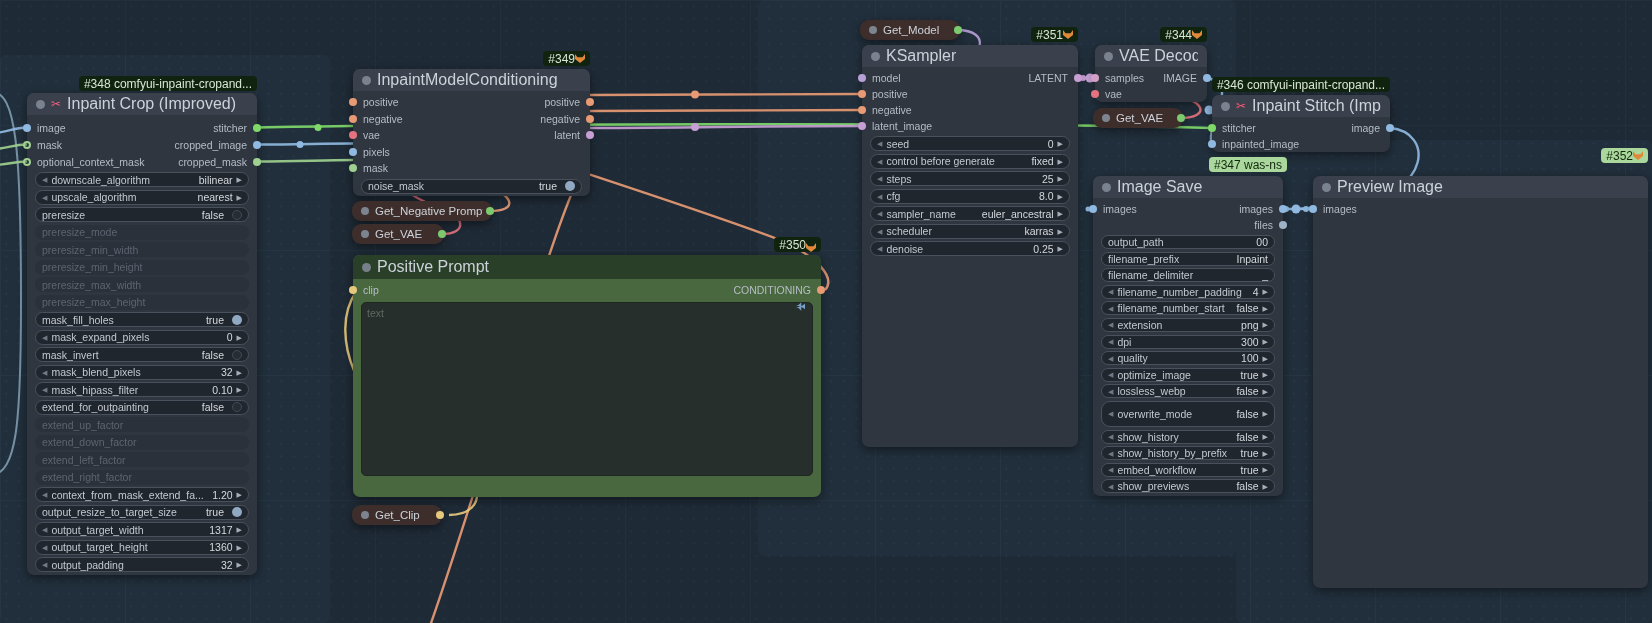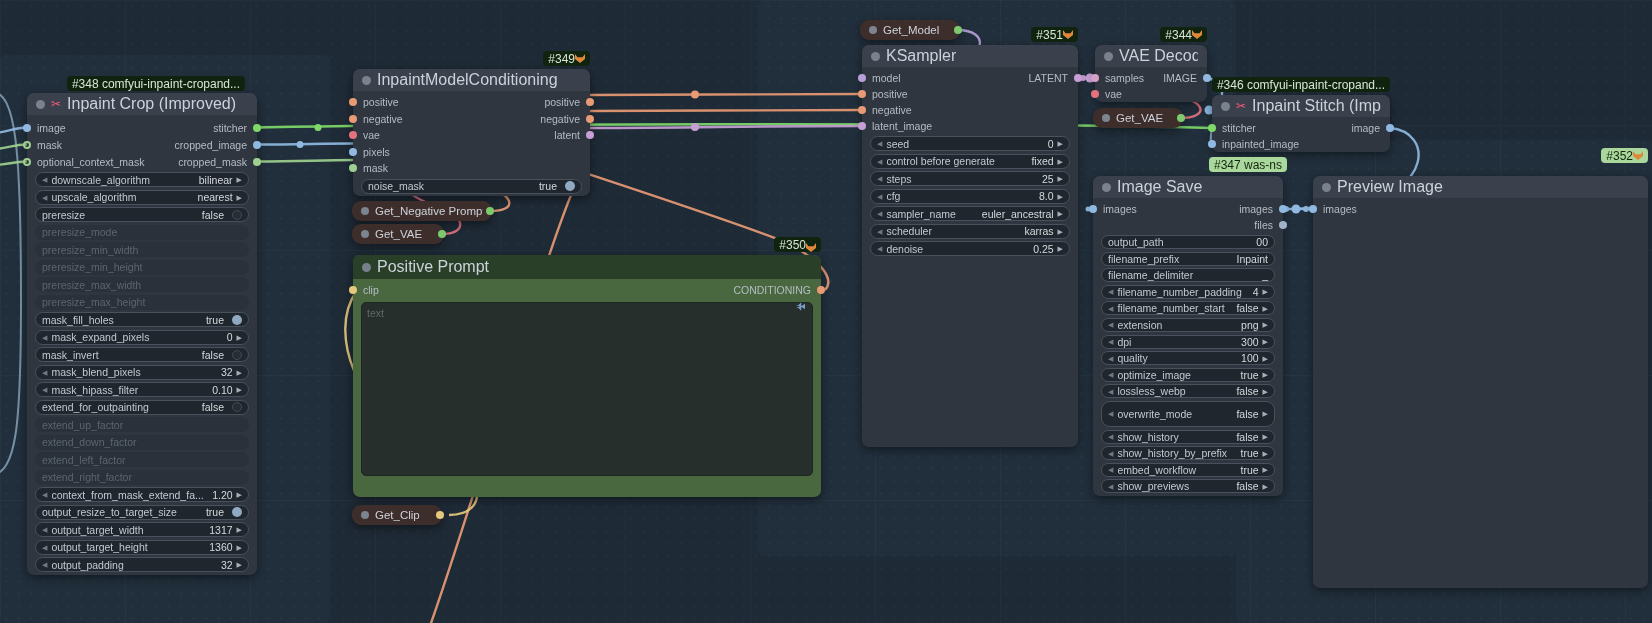--- a/index.html
+++ b/index.html
@@ -99,21 +99,21 @@
       <circle cx="1083" cy="78" r="3" fill="#c79fd4"></circle>
       <circle cx="1090" cy="78" r="4.5" fill="#c79fd4"></circle>
       <circle cx="1209" cy="110" r="4.5" fill="#8fb9e0"></circle>
       <circle cx="1286" cy="209" r="3" fill="#8fb9e0"></circle>
       <circle cx="1296" cy="209" r="4.5" fill="#8fb9e0"></circle>
       <circle cx="1306" cy="209" r="3" fill="#8fb9e0"></circle>
       <circle cx="1088" cy="209" r="2.5" fill="#8fb9e0"></circle>
     </svg>
   <div id="nodes">
       <div class="node" style="left: 27px; top: 93px; width: 230px;">
-        <span class="badge dark" style="right: 12px; top: -17px;">
+        <span class="badge dark" style="right: 0px; top: -17px;">
           <span>#348 comfyui-inpaint-cropand...</span>
         </span>
         <div class="node-header">
           <span class="collapse-dot"></span>
           <span class="scissors">✂</span>
           <span class="node-title">Inpaint Crop (Improved)</span>
         </div>
         <div class="slot-pad" style="height: 4px;"></div>
         <div class="slot-row" style="height: 17px;">
           <span class="port in" style="top: 4.5px; background: rgb(143, 185, 224);"></span>

